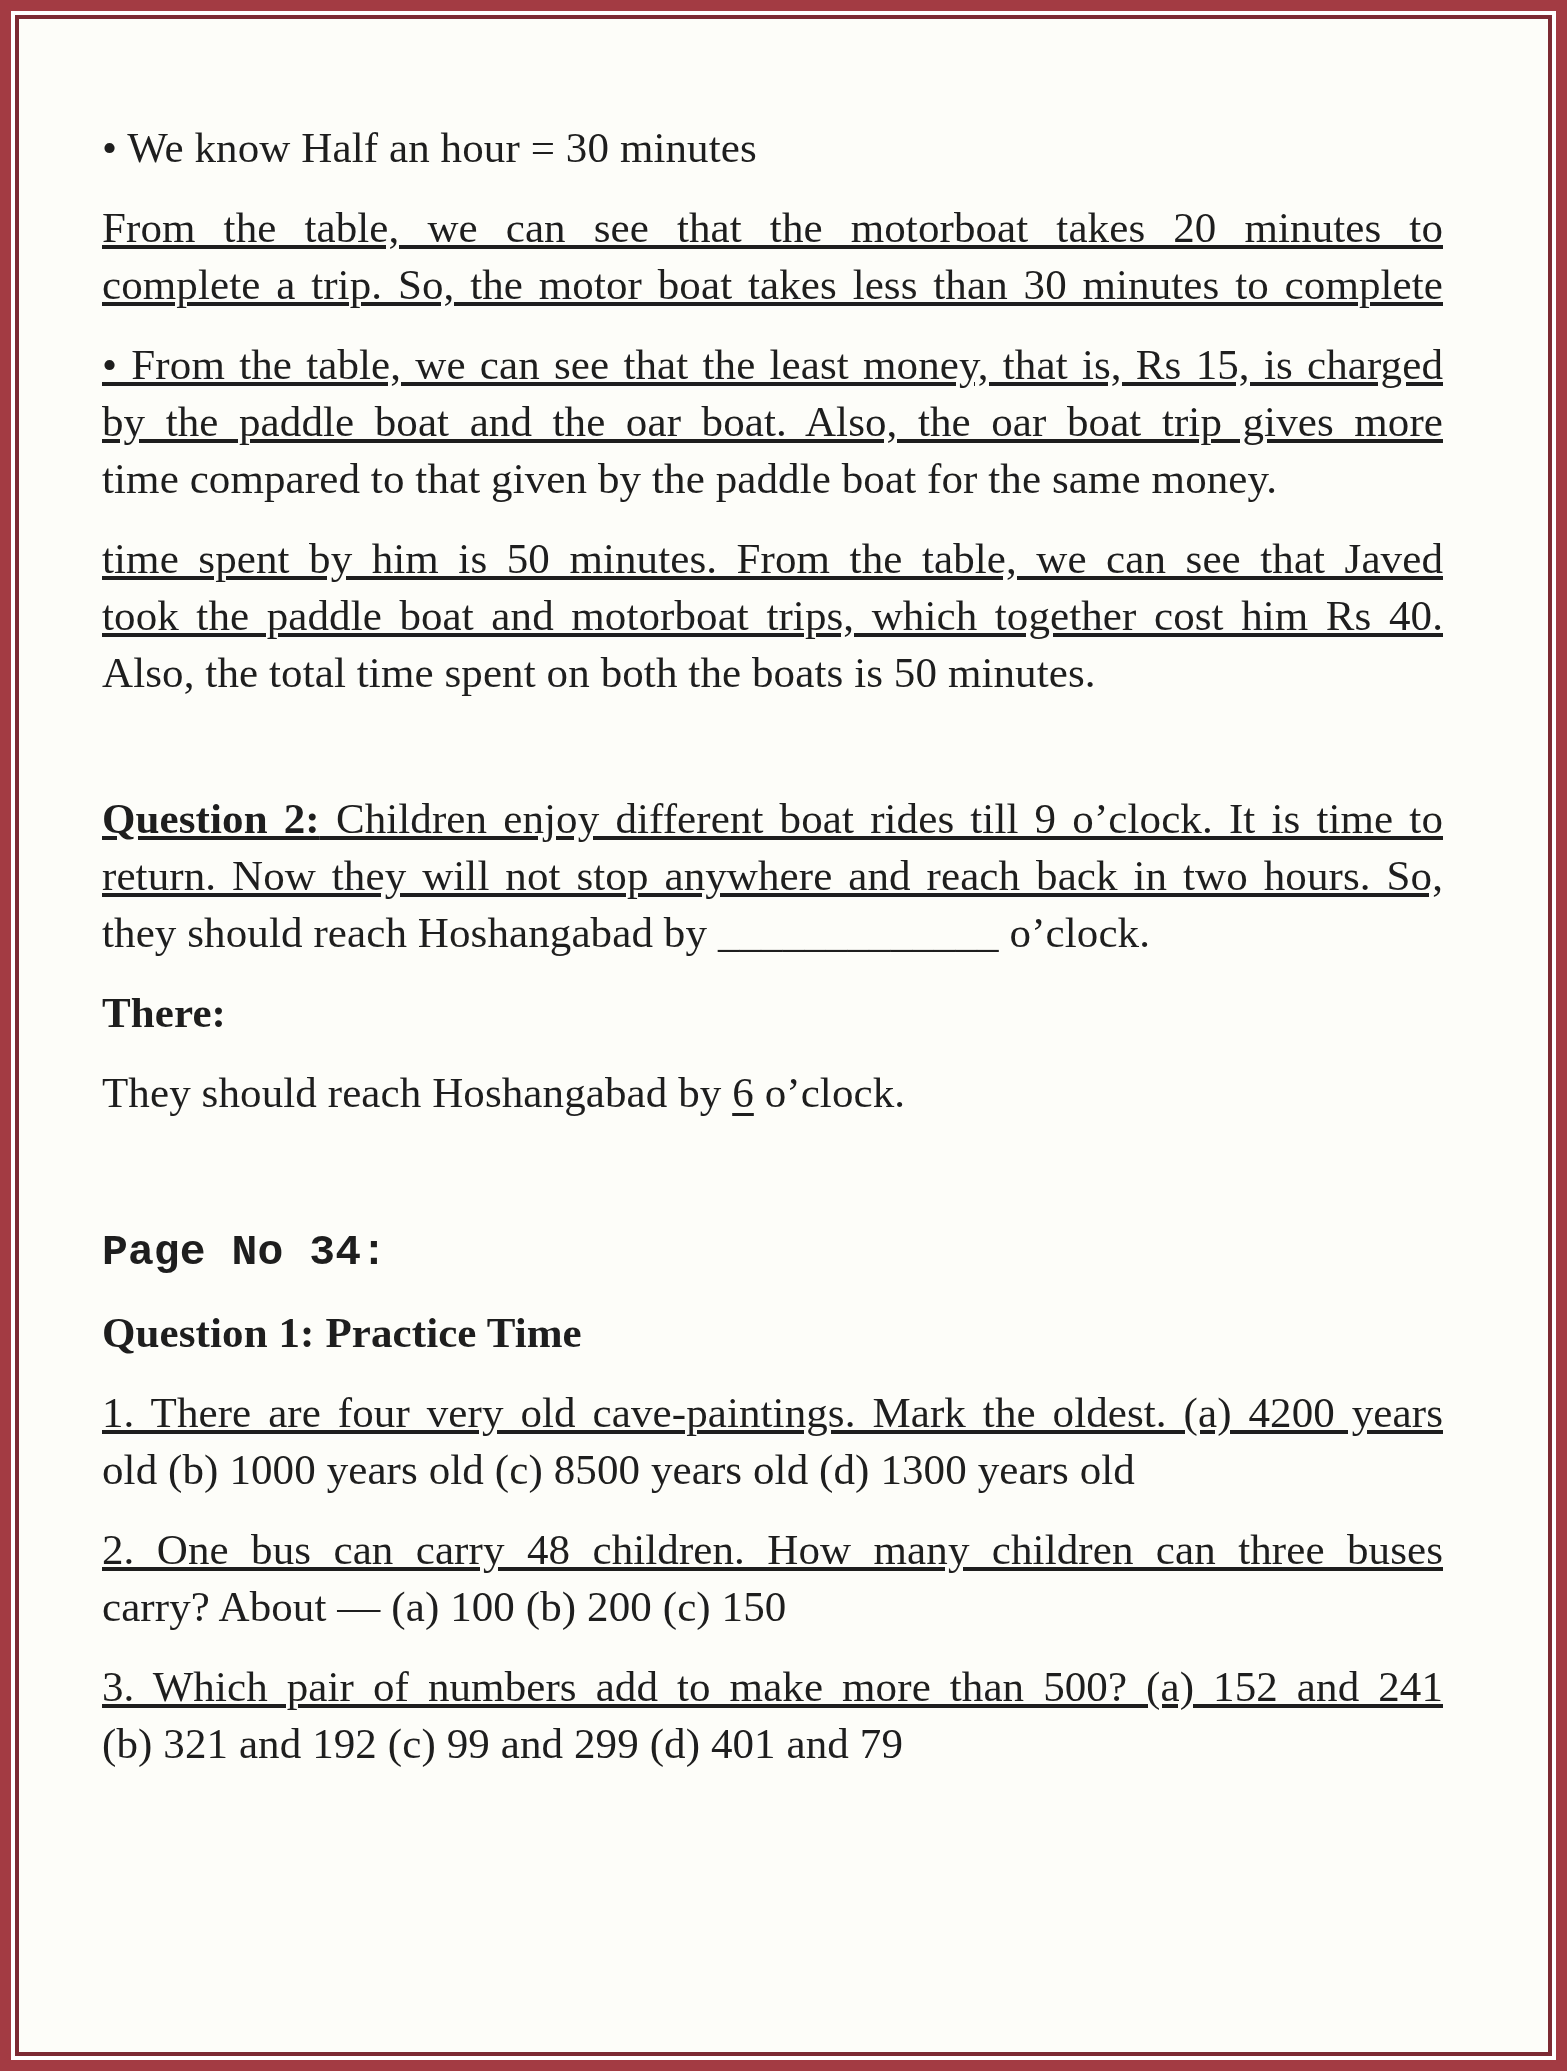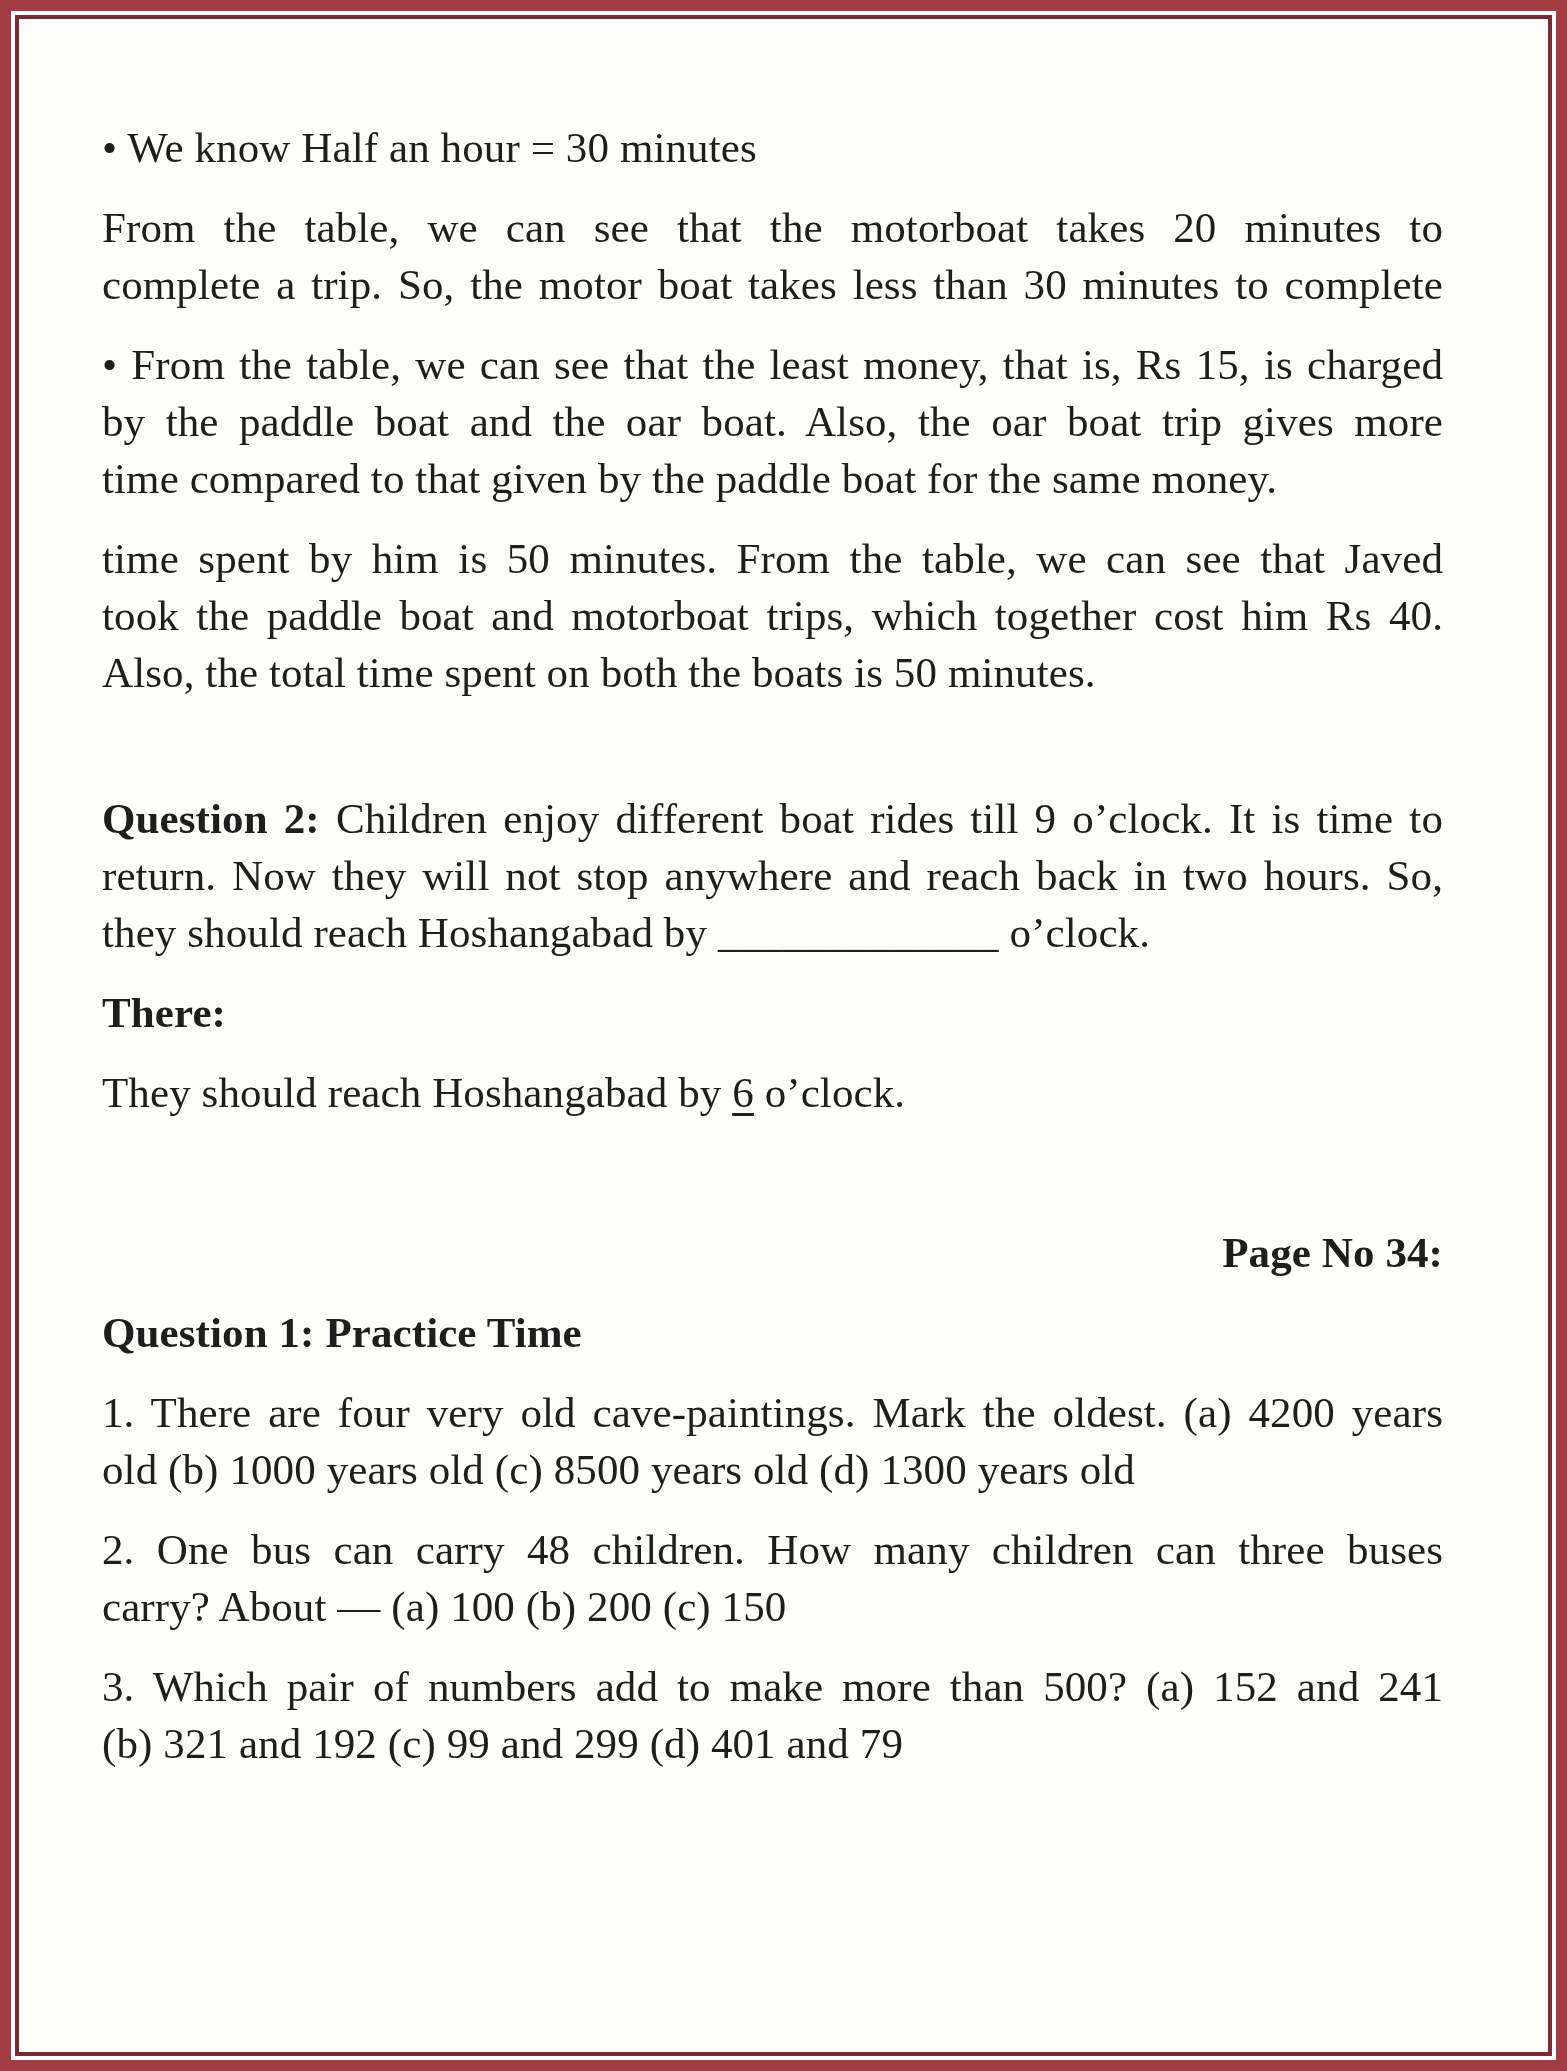--- a/index.html
+++ b/index.html
@@ -36,22 +36,23 @@
   }
   .para{margin:0 0 23px 0;}
   .ln{
     line-height:57px;
     min-height:57px;
     white-space:pre-wrap;
   }
   .j{
     text-align:justify;
     text-align-last:justify;
+    text-decoration:underline;
   }
-  .center{text-align:right;}
+  .center{text-align:left;font-family:Liberation Mono, monospace;}
   .b{font-weight:700;}
   .u{
     text-decoration:underline;
     text-underline-offset:6px;
     text-decoration-thickness:3px;
   }
   .spacer{width:100%;}
   .spacer.small{height:66px;}
   .spacer.large{height:80px;}
 </style>

